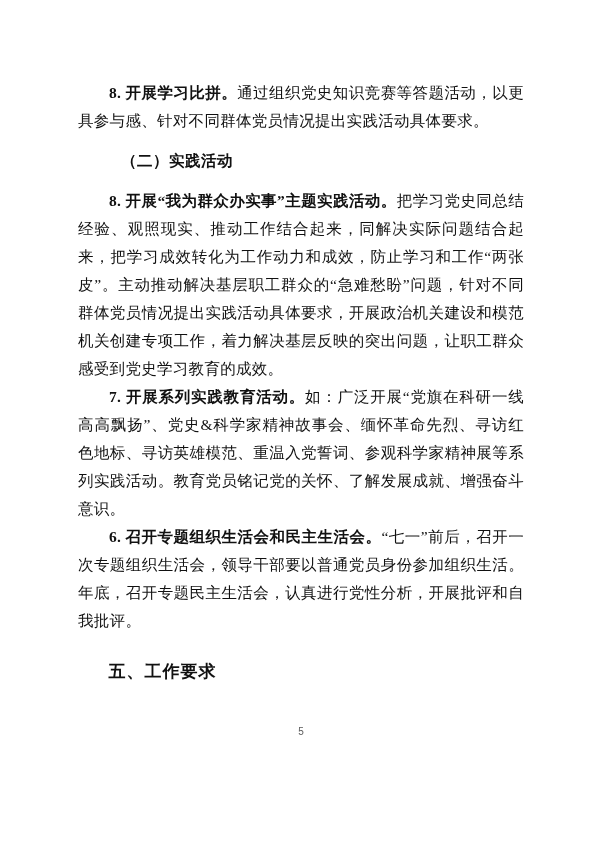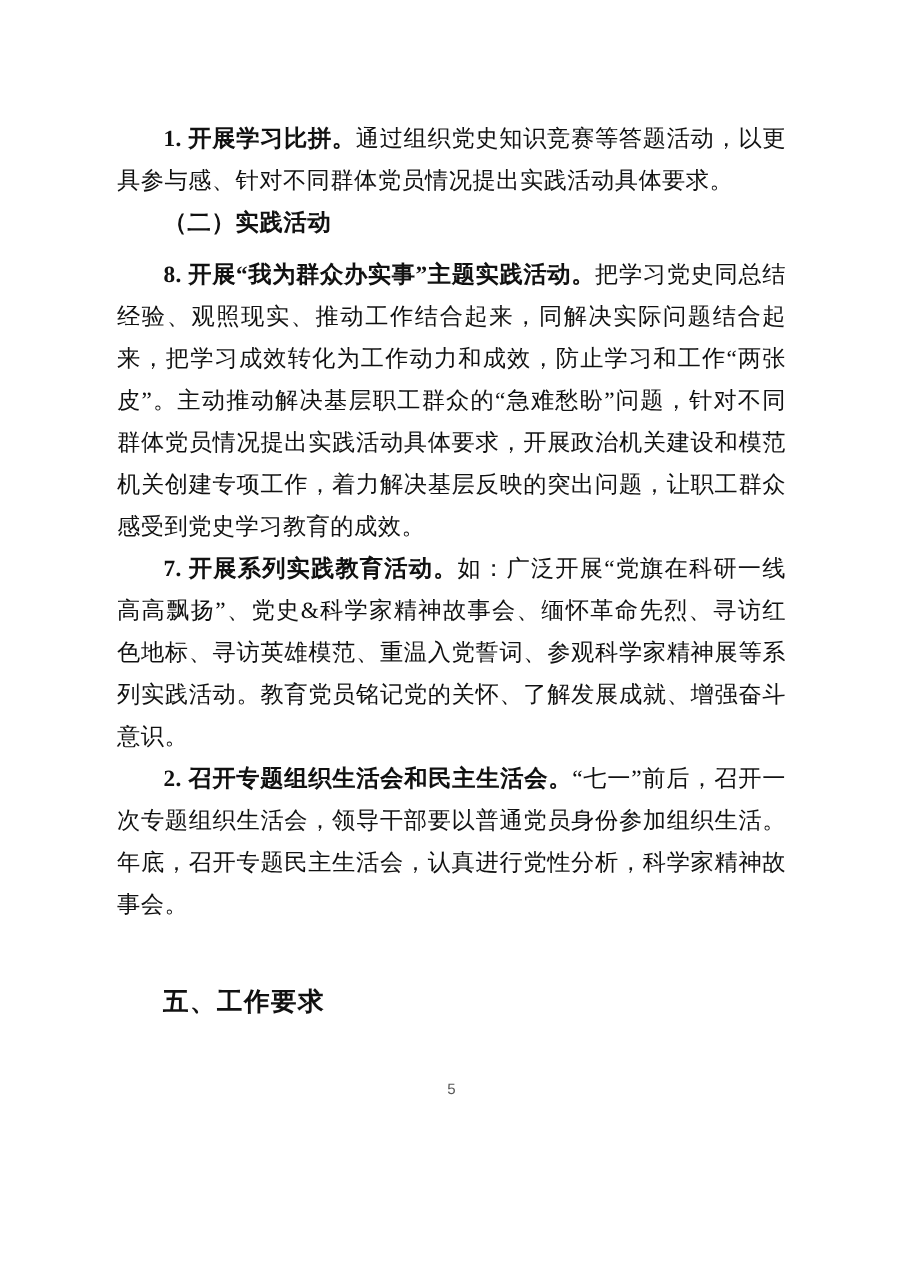--- a/index.html
+++ b/index.html
@@ -24,63 +24,63 @@
     font-size: 15.5px;
     line-height: 28px;
     text-align: justify;
     text-indent: 2em;
     letter-spacing: 0.3px;
   }
   .para .lead {
     font-weight: bold;
   }
   .sub-heading {
-    margin: 0;
+    margin: 12px;
     font-size: 15.5px;
     line-height: 28px;
     text-indent: 2em;
     font-weight: bold;
     letter-spacing: 0.5px;
   }
   .gap-before {
     margin-top: 7px;
   }
   .section-heading {
-    margin: 36px 0 0 0;
+    margin: 24px 0 0 0;
     font-size: 17px;
     line-height: 28px;
     text-indent: 1.8em;
     font-weight: bold;
-    font-family: Liberation Serif, serif;
+    font-family: Liberation Mono, monospace;
     letter-spacing: 1px;
   }
   .page-footer {
     margin-top: 34px;
     text-align: center;
   }
   .page-number {
     font-family: "Liberation Sans", "DejaVu Sans", sans-serif;
     font-size: 10px;
     color: #595959;
   }
 </style>
 </head>
 <body>
 
 <div class="doc-page">
 
-  <p class="para"><span class="lead">1. 开展学习比拼。</span><span>通过组织党史知识竞赛等答题活动，以更具参与感、针对不同群体党员情况提出实践活动具体要求。</span></p>
+  <p class="para"><span class="lead">8. 开展学习比拼。</span><span>通过组织党史知识竞赛等答题活动，以更具参与感、针对不同群体党员情况提出实践活动具体要求。</span></p>
 
   <p class="sub-heading">（二）实践活动</p>
 
   <p class="para gap-before"><span class="lead">8. 开展“我为群众办实事”主题实践活动。</span><span>把学习党史同总结经验、观照现实、推动工作结合起来，同解决实际问题结合起来，把学习成效转化为工作动力和成效，防止学习和工作“两张皮”。主动推动解决基层职工群众的“急难愁盼”问题，针对不同群体党员情况提出实践活动具体要求，开展政治机关建设和模范机关创建专项工作，着力解决基层反映的突出问题，让职工群众感受到党史学习教育的成效。</span></p>
 
   <p class="para"><span class="lead">7. 开展系列实践教育活动。</span><span>如：广泛开展“党旗在科研一线高高飘扬”、党史&amp;科学家精神故事会、缅怀革命先烈、寻访红色地标、寻访英雄模范、重温入党誓词、参观科学家精神展等系列实践活动。教育党员铭记党的关怀、了解发展成就、增强奋斗意识。</span></p>
 
-  <p class="para"><span class="lead">2. 召开专题组织生活会和民主生活会。</span><span>“七一”前后，召开一次专题组织生活会，领导干部要以普通党员身份参加组织生活。年底，召开专题民主生活会，认真进行党性分析，科学家精神故事会。</span></p>
+  <p class="para"><span class="lead">6. 召开专题组织生活会和民主生活会。</span><span>“七一”前后，召开一次专题组织生活会，领导干部要以普通党员身份参加组织生活。年底，召开专题民主生活会，认真进行党性分析，开展批评和自我批评。</span></p>
 
   <p class="section-heading">五、工作要求</p>
 
 
   <div class="page-footer">
     <span class="page-number">5</span>
   </div>
 
 </div>
 

